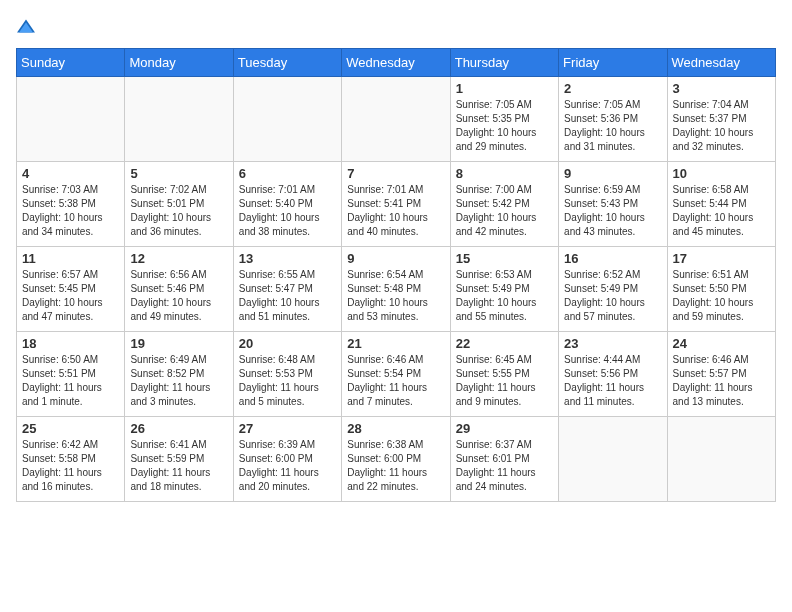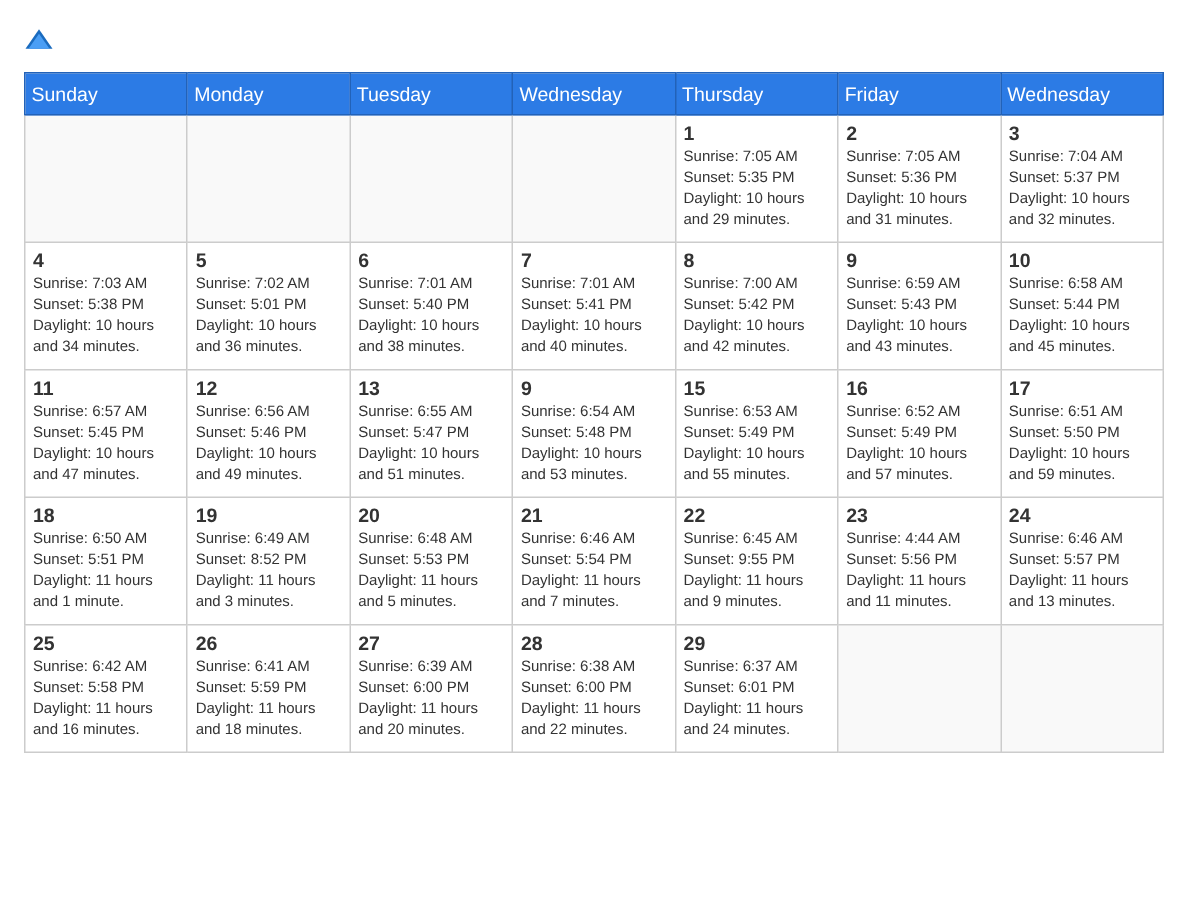--- a/index.html
+++ b/index.html
@@ -270,21 +270,21 @@
         <td>
           <div class="day-num">21</div>
           <div class="day-info">Sunrise: 6:46 AM
 Sunset: 5:54 PM
 Daylight: 11 hours
 and 7 minutes.</div>
         </td>
         <td>
           <div class="day-num">22</div>
           <div class="day-info">Sunrise: 6:45 AM
-Sunset: 9:55 PM
+Sunset: 5:55 PM
 Daylight: 11 hours
 and 9 minutes.</div>
         </td>
         <td>
           <div class="day-num">23</div>
           <div class="day-info">Sunrise: 4:44 AM
 Sunset: 5:56 PM
 Daylight: 11 hours
 and 11 minutes.</div>
         </td>

